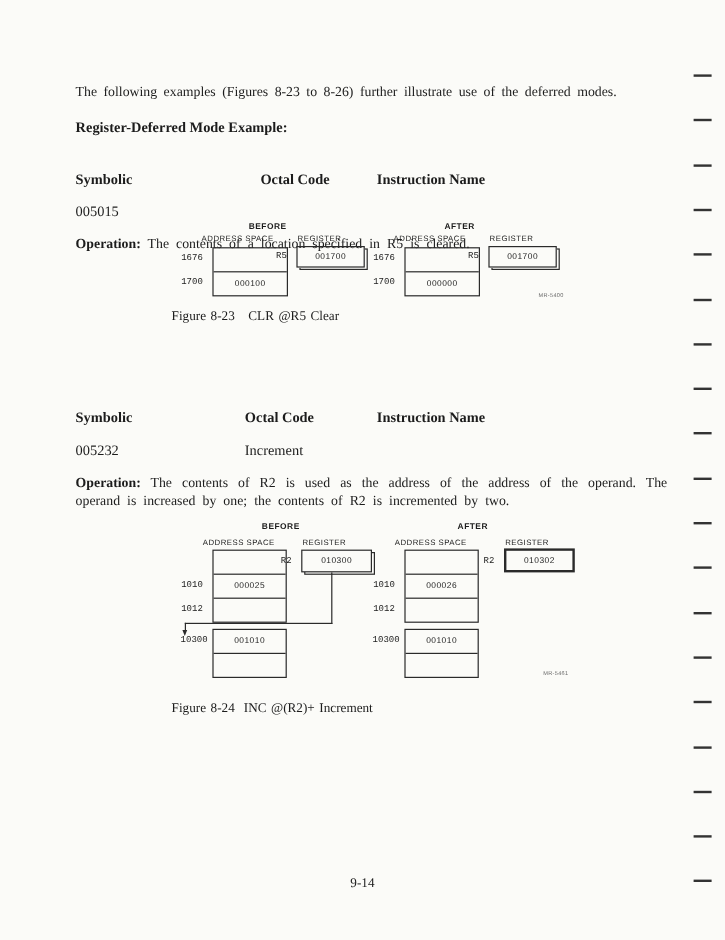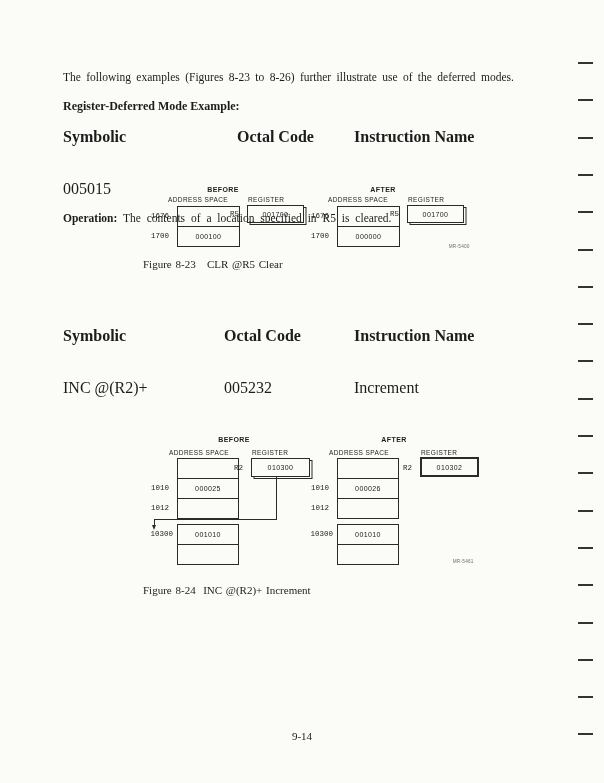--- a/index.html
+++ b/index.html
@@ -7,21 +7,21 @@
     width:604px;height:783px;
     background:#fbfbf8;
     font-family:"Liberation Serif", serif;
     color:#1c1c1c;
     position:relative;
     overflow:hidden;
   }
   .content{position:absolute;left:63px;top:70px;width:493px;}
   .bodytext{font-size:11.5px;line-height:1.3;margin:0;word-spacing:2.5px;}
   .heading{font-size:12px;font-weight:bold;margin:14px 0 0 0;}
-  .tbl{display:grid;margin-top:13px;font-size:16px;gap:20px;}
+  .tbl{display:grid;margin-top:28px;font-size:12px;}
   .tbl1{grid-template-columns:154px 97px auto;}
   .tbl2{grid-template-columns:141px 110px auto;}
   .tbl .hdr{font-weight:bold;}
   .tbl .cellrow{margin-top:13px;}
   .tbl > div{line-height:1.2;}
   .operation{font-size:11.5px;margin:13px 0 0 0;line-height:1.35;word-spacing:3px;text-align:justify;}
   .operation .oplabel{font-weight:bold;}
   .caption{font-size:11px;margin:0;word-spacing:1px;}
 
   
@@ -101,25 +101,25 @@
 </div>
 
 <p class="caption figcap23">Figure 8-23&nbsp;&nbsp; CLR @R5 Clear</p>
 
 <div class="content" style="top:313px;">
 
   <div class="tbl tbl2">
     <div class="hdr">Symbolic</div>
     <div class="hdr">Octal Code</div>
     <div class="hdr">Instruction Name</div>
-    <div class="cellrow">INC @(R2)+</div>
     <div class="cellrow">005232</div>
     <div class="cellrow">Increment</div>
   </div>
 
+  <p class="operation"><span class="oplabel">Operation:</span> <span>The contents of R2 is used as the address of the address of the operand. The operand is increased by one; the contents of R2 is incremented by two.</span></p>
 </div>
 
 <div class="fig" id="fig24">
 
   <div class="panel" style="left:139px;width:175px;">
     <div class="panel-label" style="left:55px;top:3px;">BEFORE</div>
     <div class="smalllab" style="left:30px;top:16px;">ADDRESS SPACE</div>
     <div class="rowlab" style="left:0px;top:51px;">1010</div>
     <div class="rowlab" style="left:0px;top:71px;">1012</div>
     <div class="cellbox" style="left:38px;top:25px;width:62px;height:61px;">

